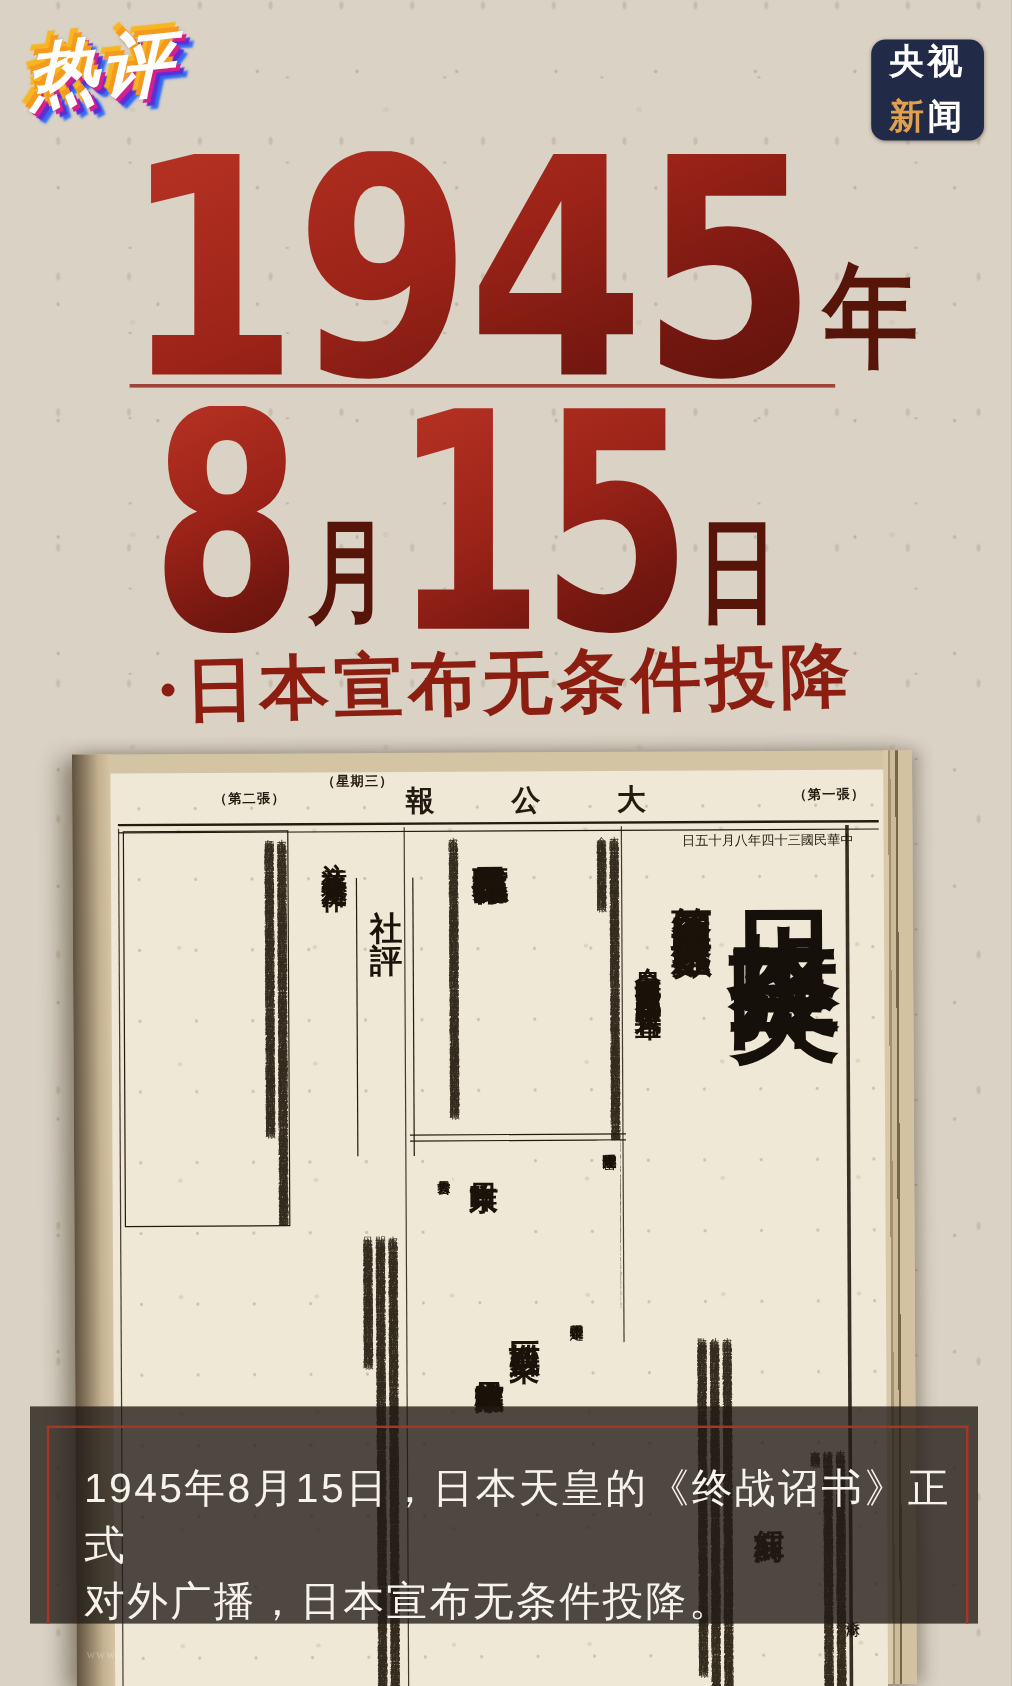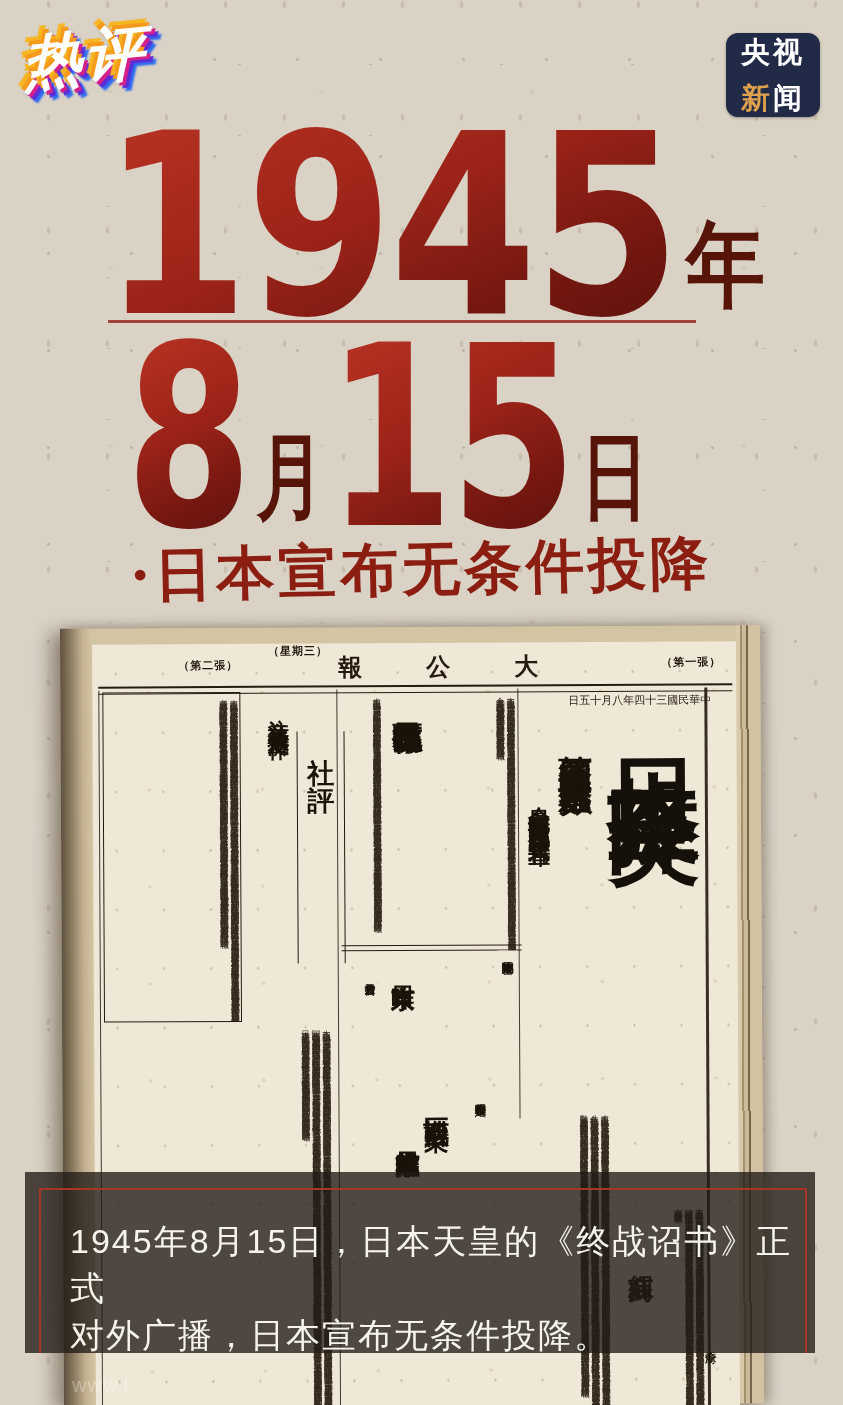--- a/index.html
+++ b/index.html
@@ -102,22 +102,22 @@
   .caption-border{
     position:absolute;left:14px;top:16px;right:8px;bottom:0;
     border:2px solid #a93526;border-bottom:none;
   }
   .caption-text{
     position:absolute;left:45px;top:46px;
     color:#f6f3ed;font-size:34px;line-height:47px;letter-spacing:2px;
     font-family:"Liberation Sans",sans-serif;
   }
   .watermark{
-    position:absolute;left:72px;top:1374px;font-size:20px;color:rgba(255,255,255,.3);
-    letter-spacing:1px;z-index:9;
+    position:absolute;left:72px;top:1374px;font-size:10px;color:rgba(255,255,255,.3);
+    letter-spacing:1px;z-index:9;font-family:Liberation Serif, serif;
   }
 </style>
 </head>
 <body>
 
 <div id="poster">
 
   <div class="logo">
     <span>热评</span>
   </div>

